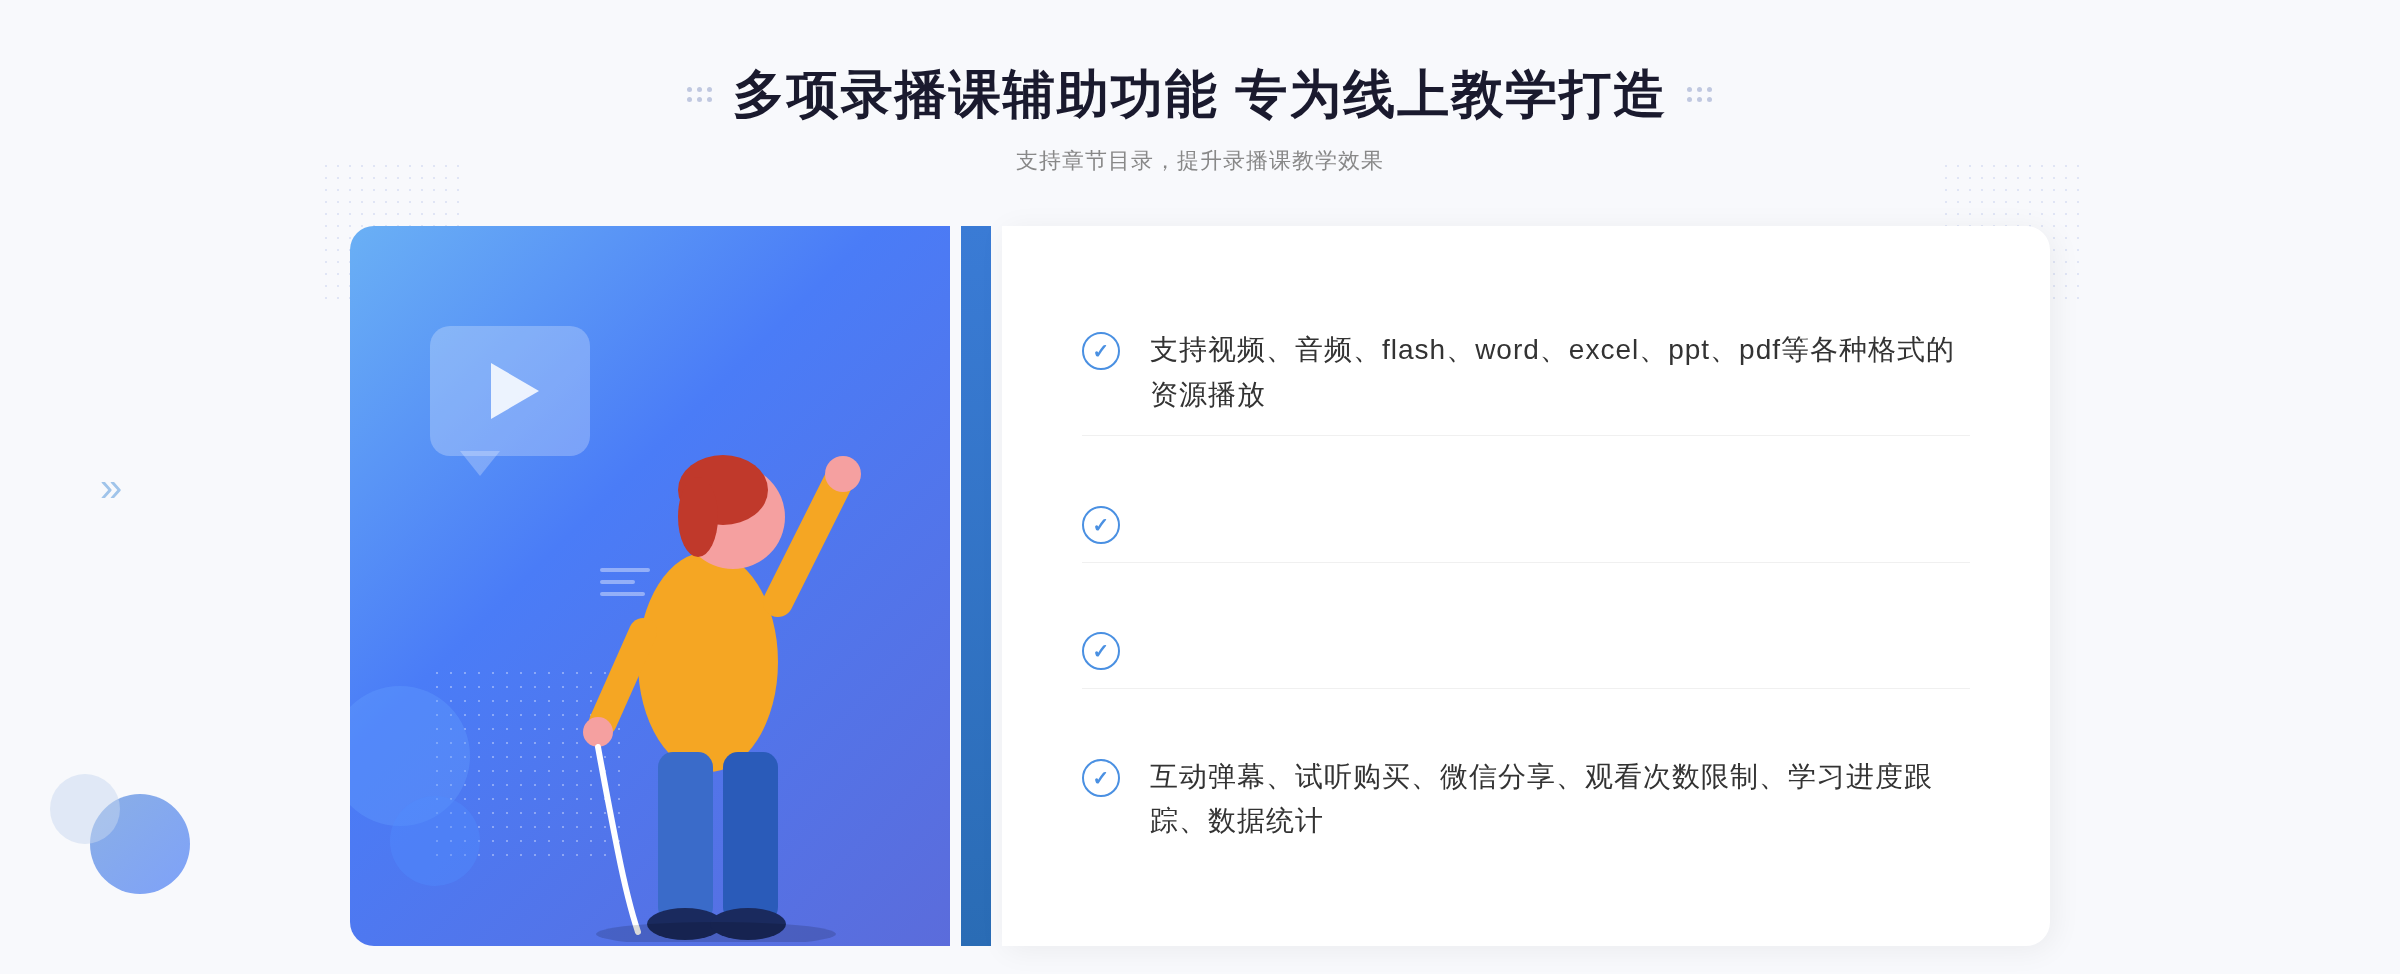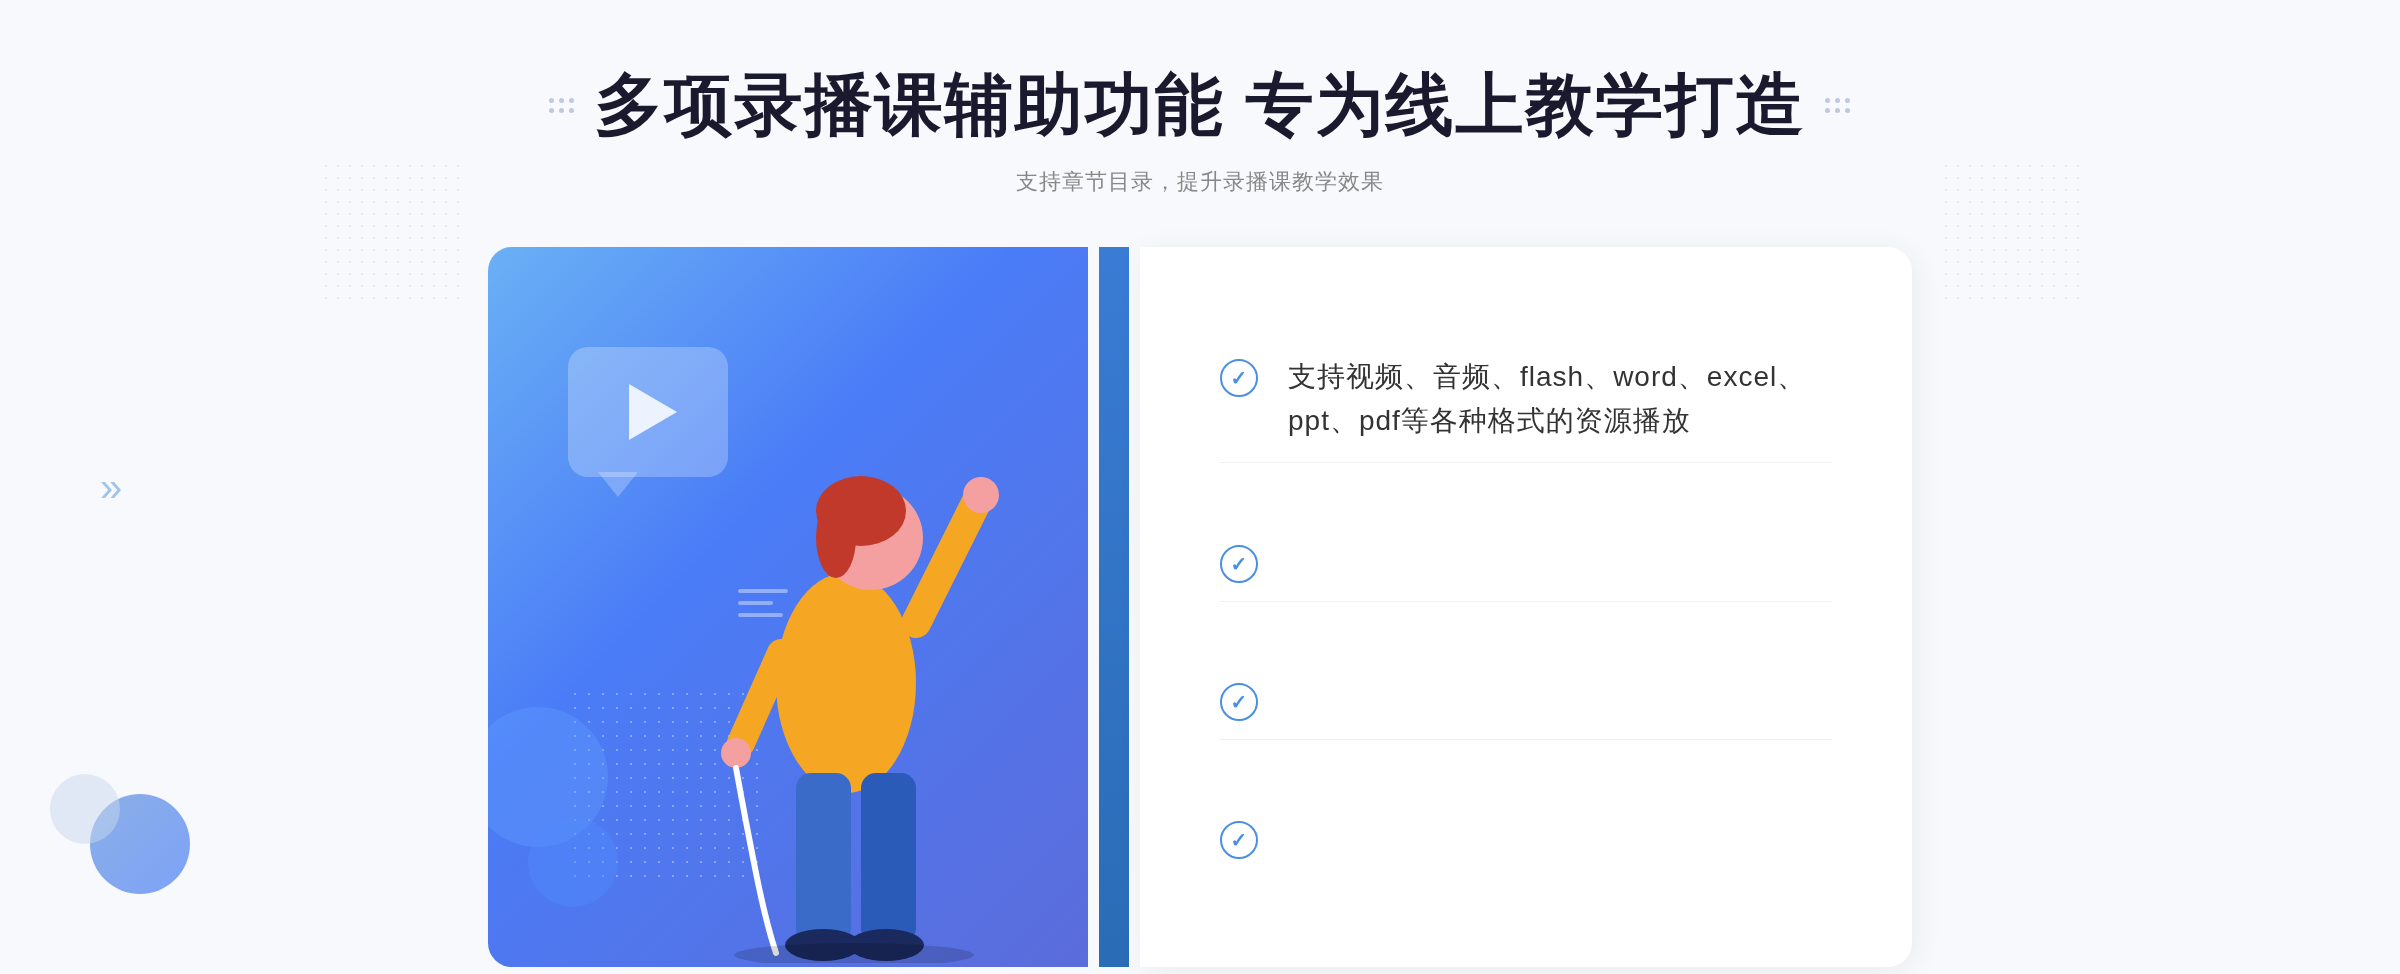--- a/index.html
+++ b/index.html
@@ -93,36 +93,36 @@
 
     .dot-grid span {
       width: 5px;
       height: 5px;
       background: #c0c8e0;
       border-radius: 50%;
       display: block;
     }
 
     .main-title {
-      font-size: 68px;
+      font-size: 52px;
       font-weight: 700;
       color: #1a1a2e;
       letter-spacing: 2px;
     }
 
     .subtitle {
       font-size: 22px;
       color: #888;
       letter-spacing: 1px;
     }
 
     
     .content-area {
       display: flex;
-      width: 1424px;
+      width: 1700px;
       gap: 11px;
       position: relative;
     }
 
     
     .illustration-container {
       width: 600px;
       min-width: 600px;
       height: 720px;
       position: relative;
@@ -405,20 +405,21 @@
       <div class="feature-item">
         <div class="check-icon"></div>
       </div>
 
       <div class="feature-item">
         <div class="check-icon"></div>
       </div>
 
       <div class="feature-item">
         <div class="check-icon"></div>
+        <span class="feature-text">互动弹幕、试听购买、微信分享、观看次数限制、学习进度跟踪、数据统计</span>
       </div>
 
     </div>
 
   </div>
 
   <div class="deco-circle-blue"></div>
   <div class="deco-circle-light"></div>
 
 </div>

